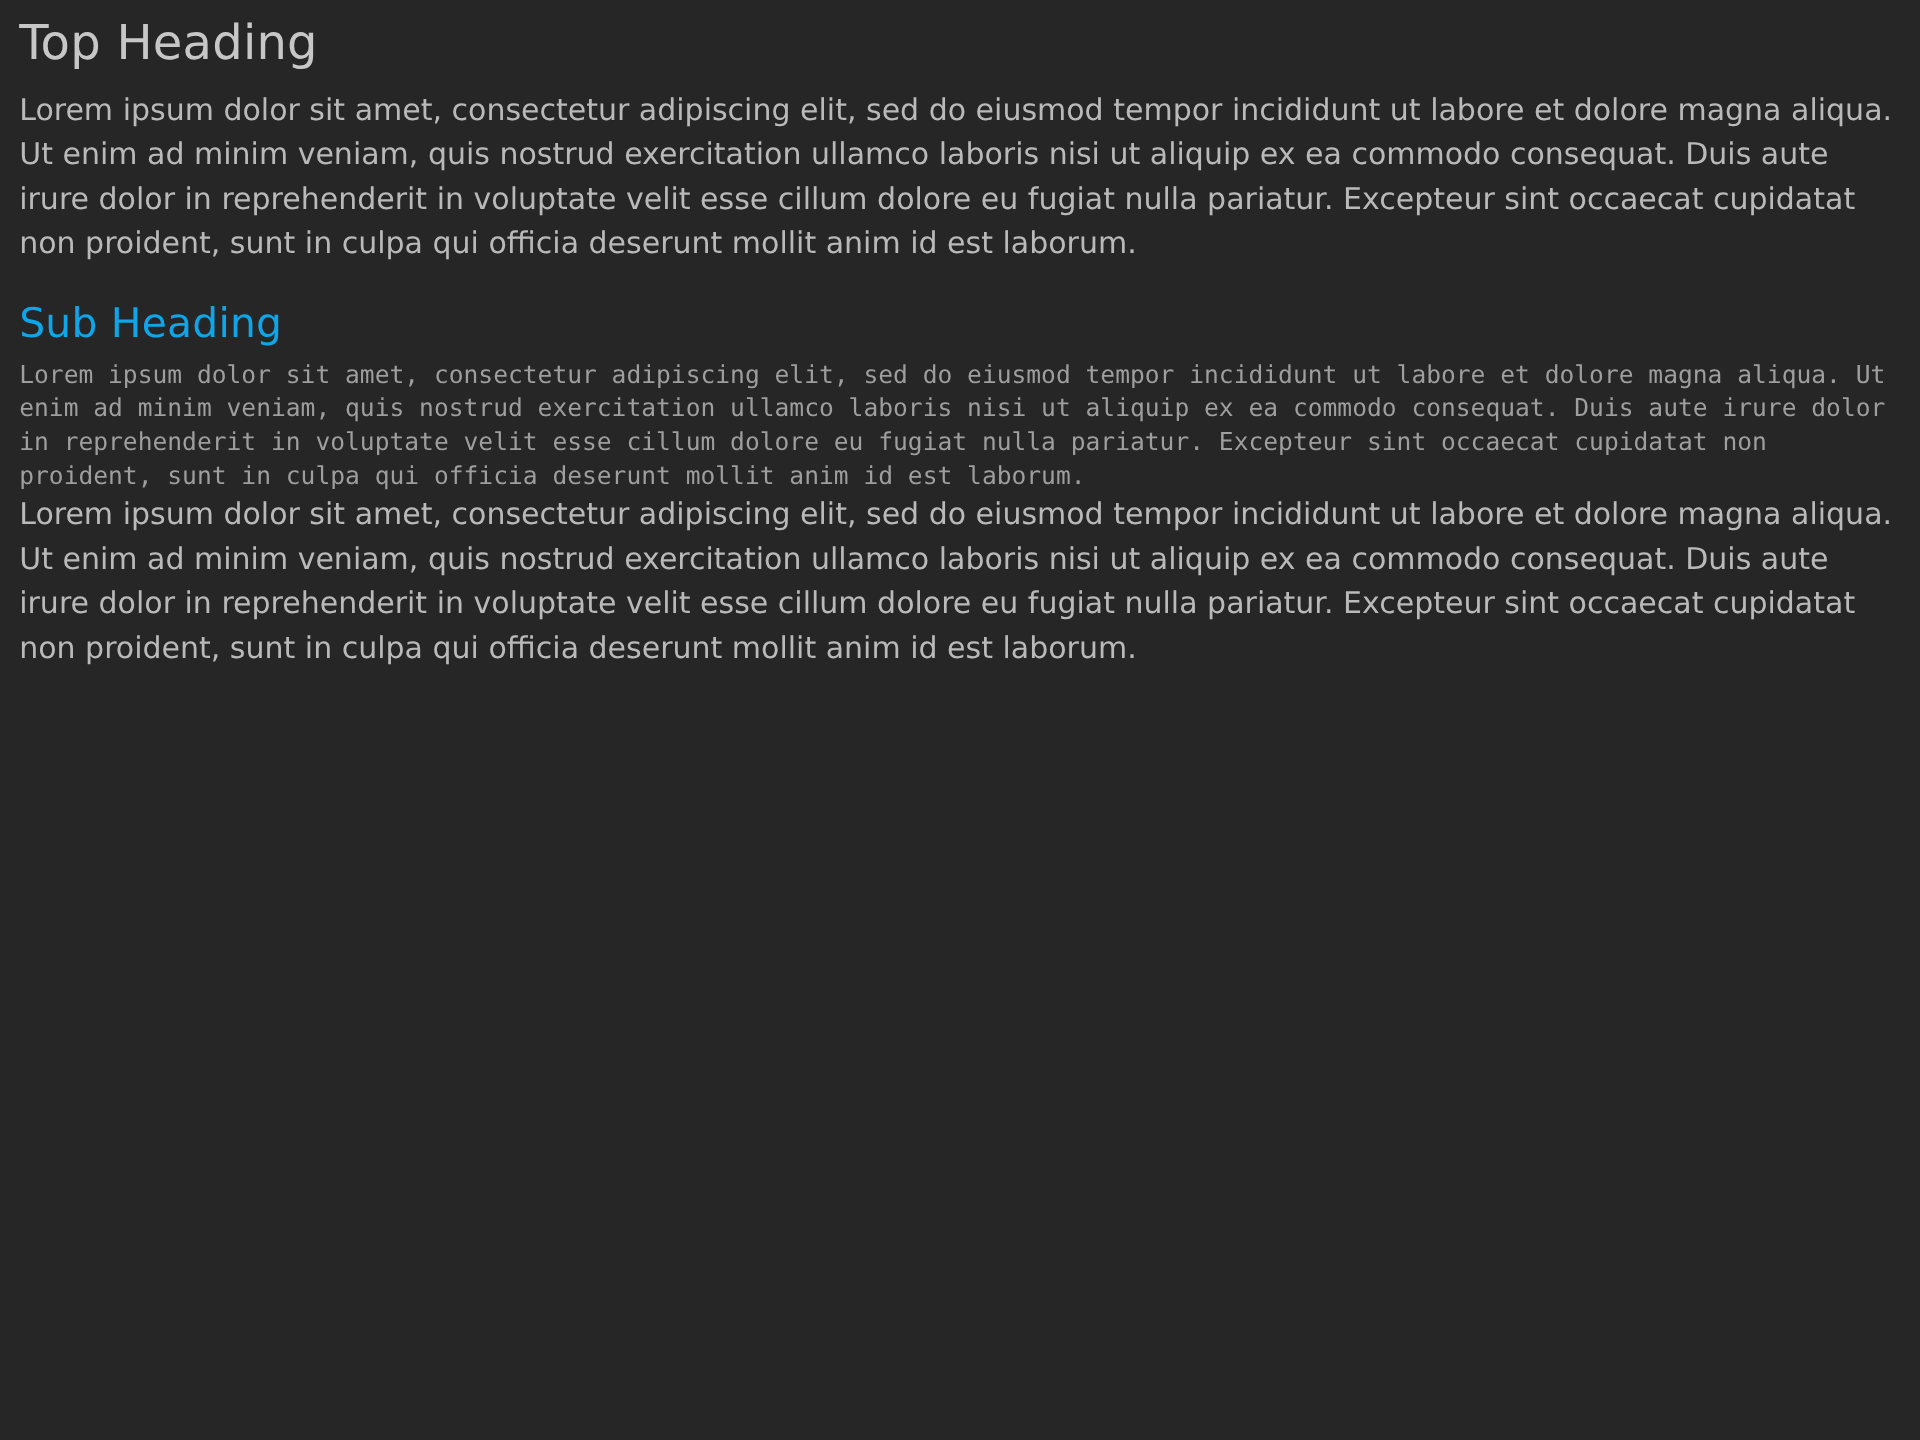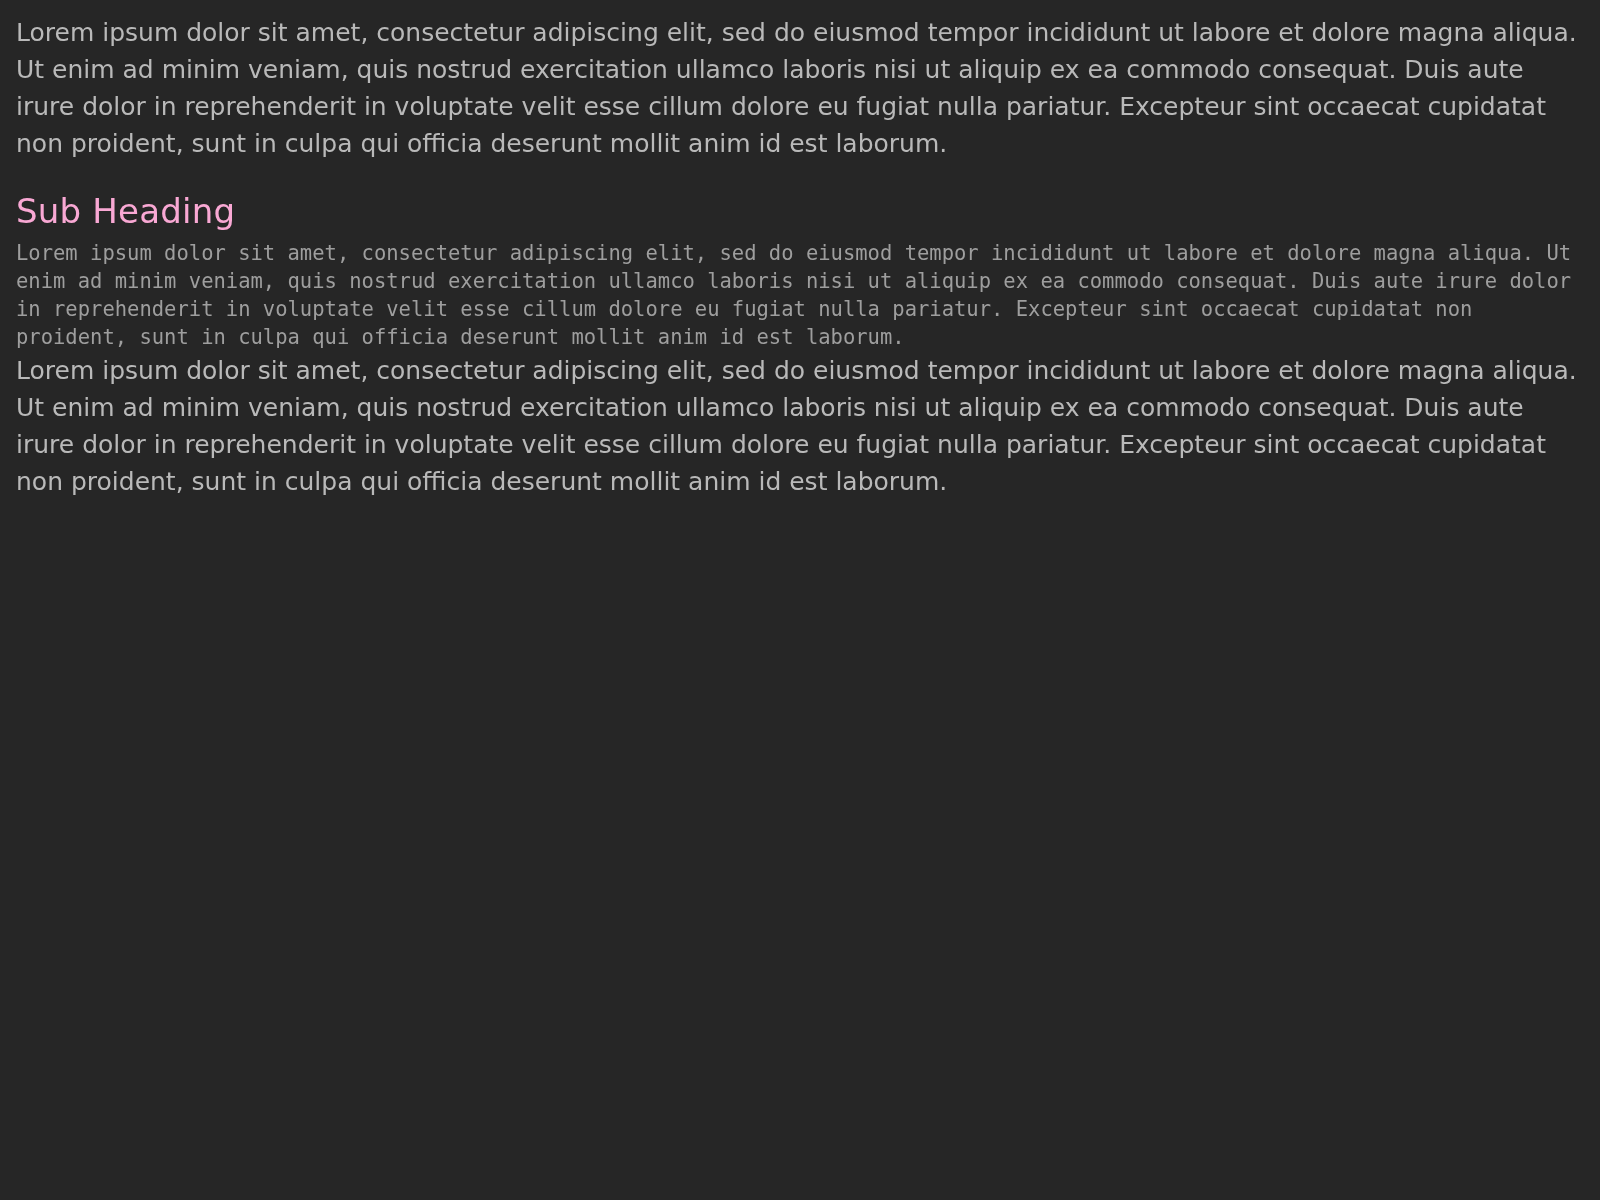--- a/index.html
+++ b/index.html
@@ -26,21 +26,21 @@
     line-height: 1.12;
     color: #c7c7c7;
     margin: 0 0 14px 0;
     letter-spacing: 0.2px;
   }
   h2.sub-heading {
     font-family: "DejaVu Sans", sans-serif;
     font-weight: 400;
     font-size: 34px;
     line-height: 1.12;
-    color: #f9a8d4;
+    color: #0ea5e9;
     margin: 30px 0 10px 0;
     letter-spacing: 0.2px;
   }
   p.body-text {
     font-family: "DejaVu Sans", sans-serif;
     font-weight: 400;
     font-size: 25px;
     line-height: 1.48;
     color: #b9b9b9;
     margin: 0;
@@ -58,20 +58,21 @@
   .section {
     margin: 0;
   }
 </style>
 </head>
 <body>
 
 <div class="page">
 
   <section class="section">
+    <h1 class="top-heading">Top Heading</h1>
     <p class="body-text">Lorem ipsum dolor sit amet, consectetur adipiscing elit, sed do eiusmod tempor incididunt ut labore et dolore magna aliqua. Ut enim ad minim veniam, quis nostrud exercitation ullamco laboris nisi ut aliquip ex ea commodo consequat. Duis aute irure dolor in reprehenderit in voluptate velit esse cillum dolore eu fugiat nulla pariatur. Excepteur sint occaecat cupidatat non proident, sunt in culpa qui officia deserunt mollit anim id est laborum.</p>
   </section>
 
   <section class="section">
     <h2 class="sub-heading">Sub Heading</h2>
     <p class="mono-text">Lorem ipsum dolor sit amet, consectetur adipiscing elit, sed do eiusmod tempor incididunt ut labore et dolore magna aliqua. Ut enim ad minim veniam, quis nostrud exercitation ullamco laboris nisi ut aliquip ex ea commodo consequat. Duis aute irure dolor in reprehenderit in voluptate velit esse cillum dolore eu fugiat nulla pariatur. Excepteur sint occaecat cupidatat non proident, sunt in culpa qui officia deserunt mollit anim id est laborum.</p>
   </section>
 
   <section class="section">
     <p class="body-text">Lorem ipsum dolor sit amet, consectetur adipiscing elit, sed do eiusmod tempor incididunt ut labore et dolore magna aliqua. Ut enim ad minim veniam, quis nostrud exercitation ullamco laboris nisi ut aliquip ex ea commodo consequat. Duis aute irure dolor in reprehenderit in voluptate velit esse cillum dolore eu fugiat nulla pariatur. Excepteur sint occaecat cupidatat non proident, sunt in culpa qui officia deserunt mollit anim id est laborum.</p>

